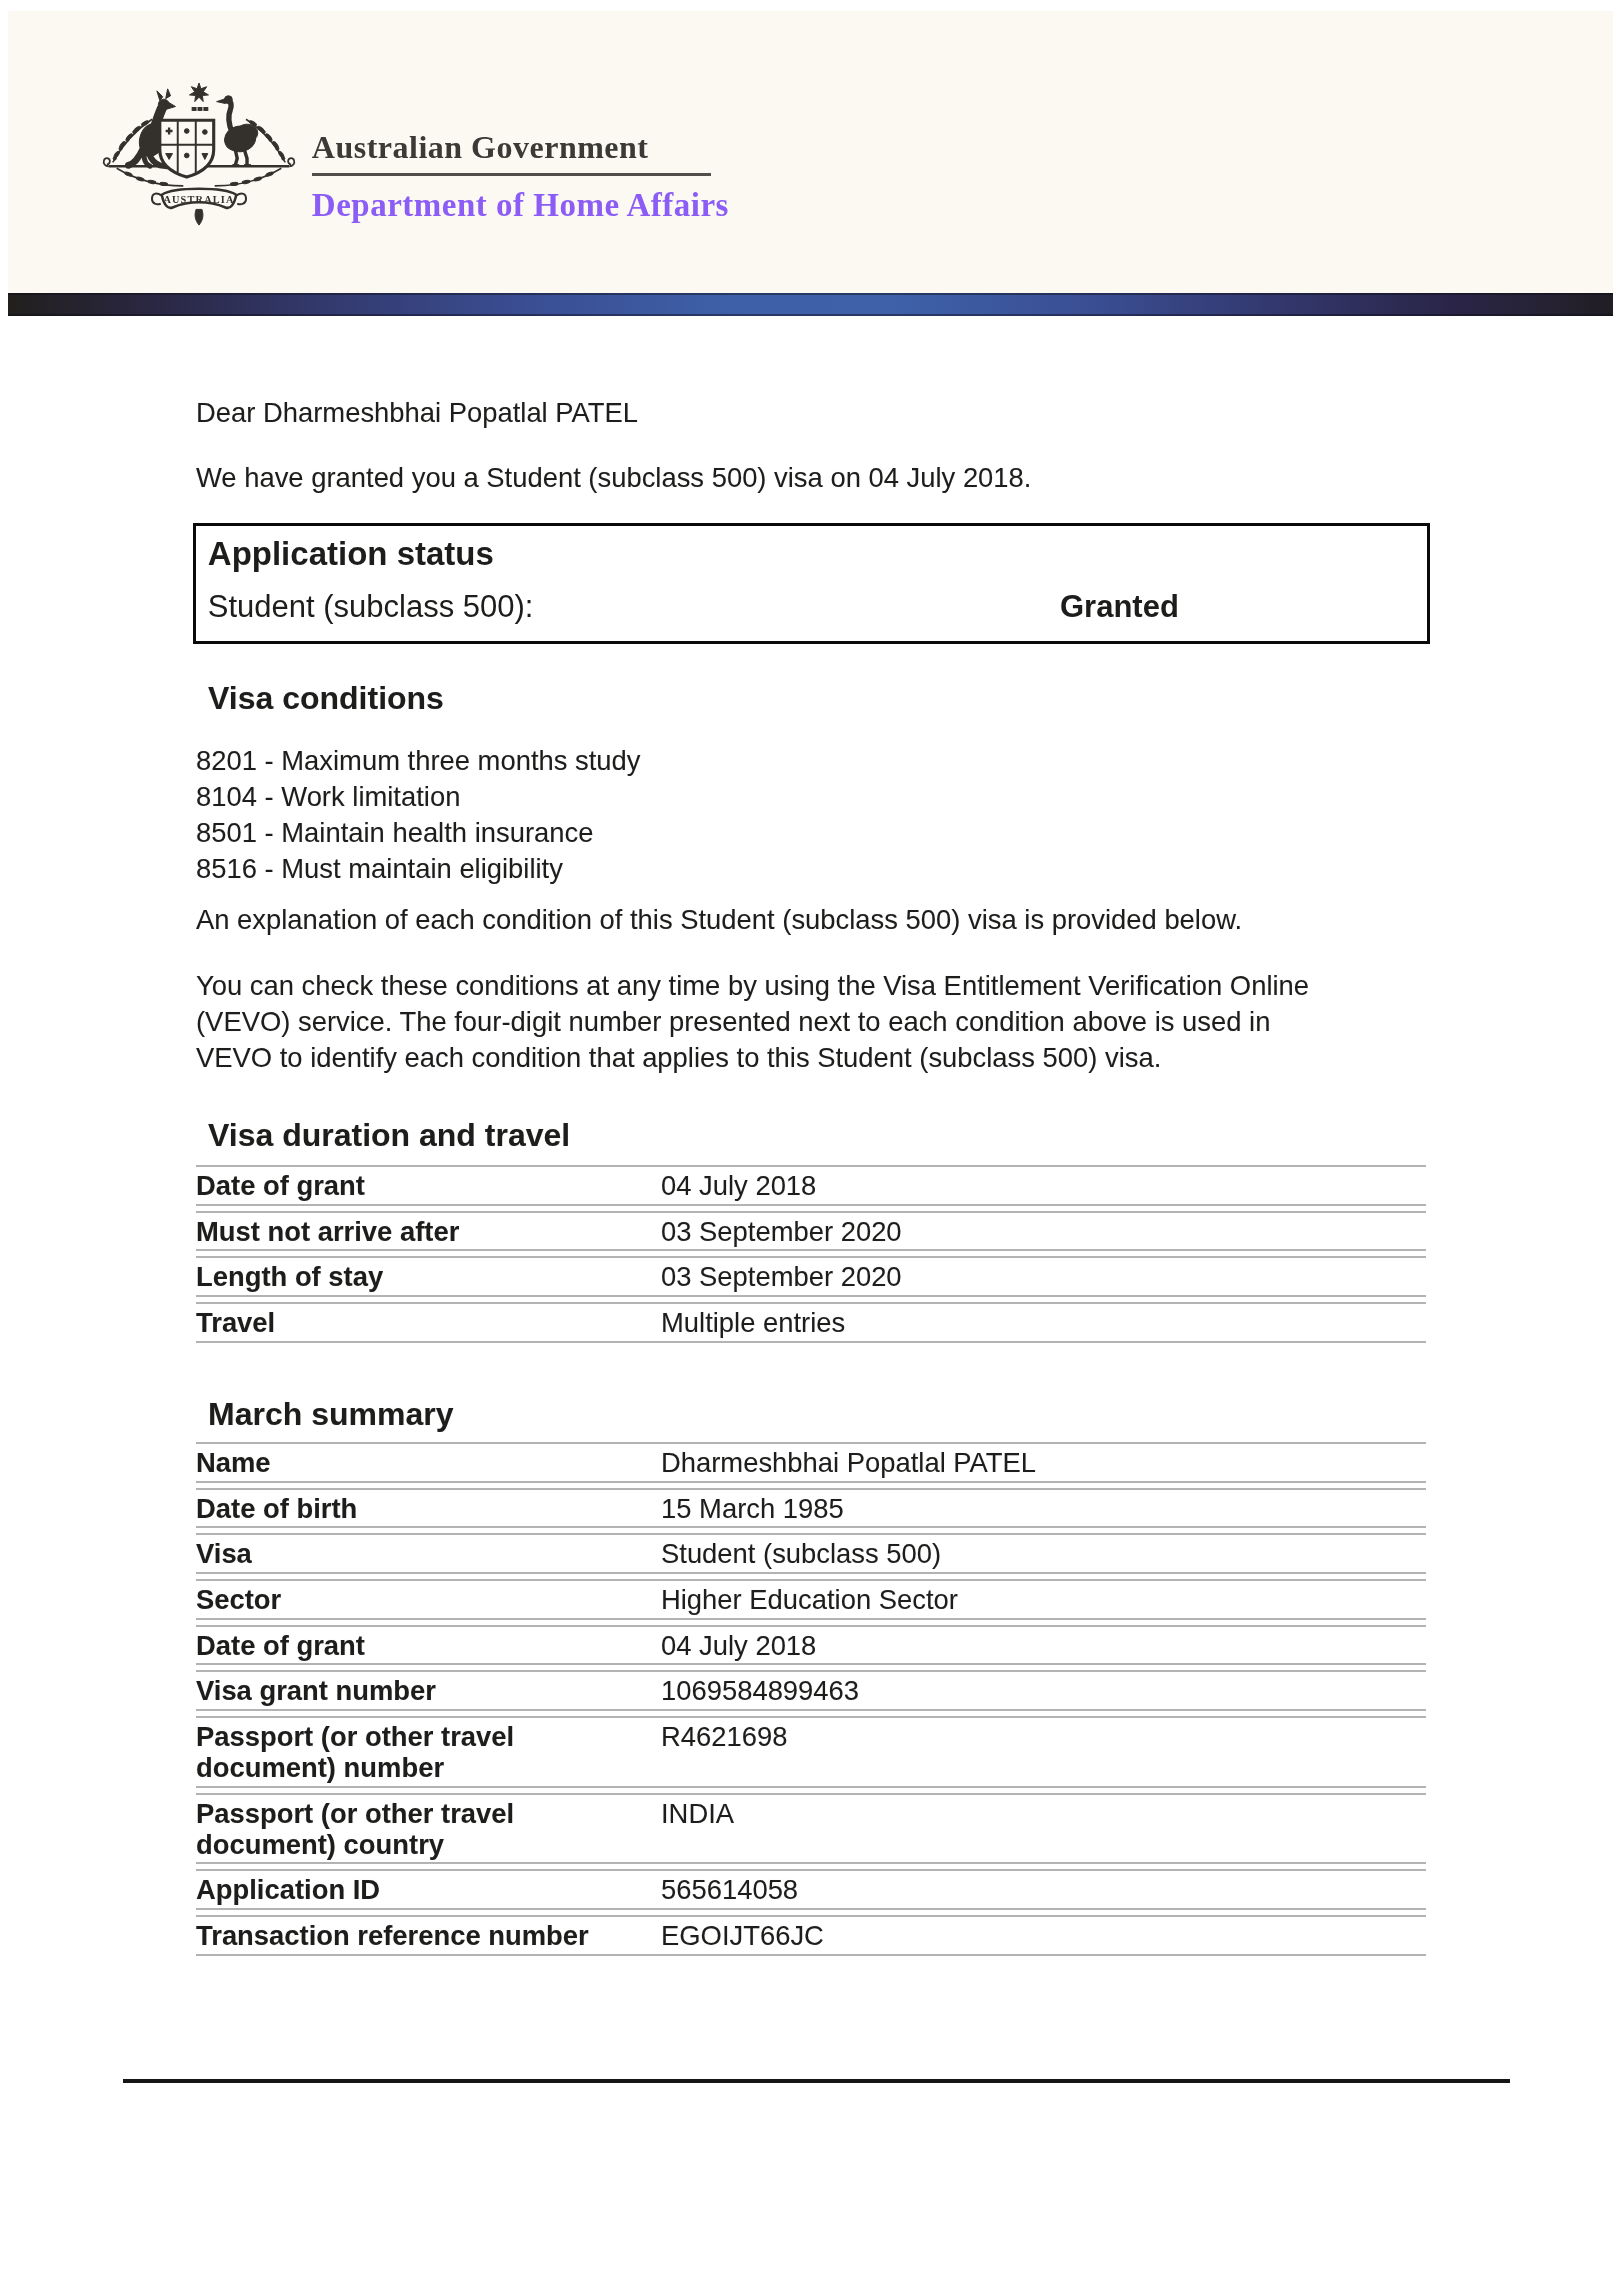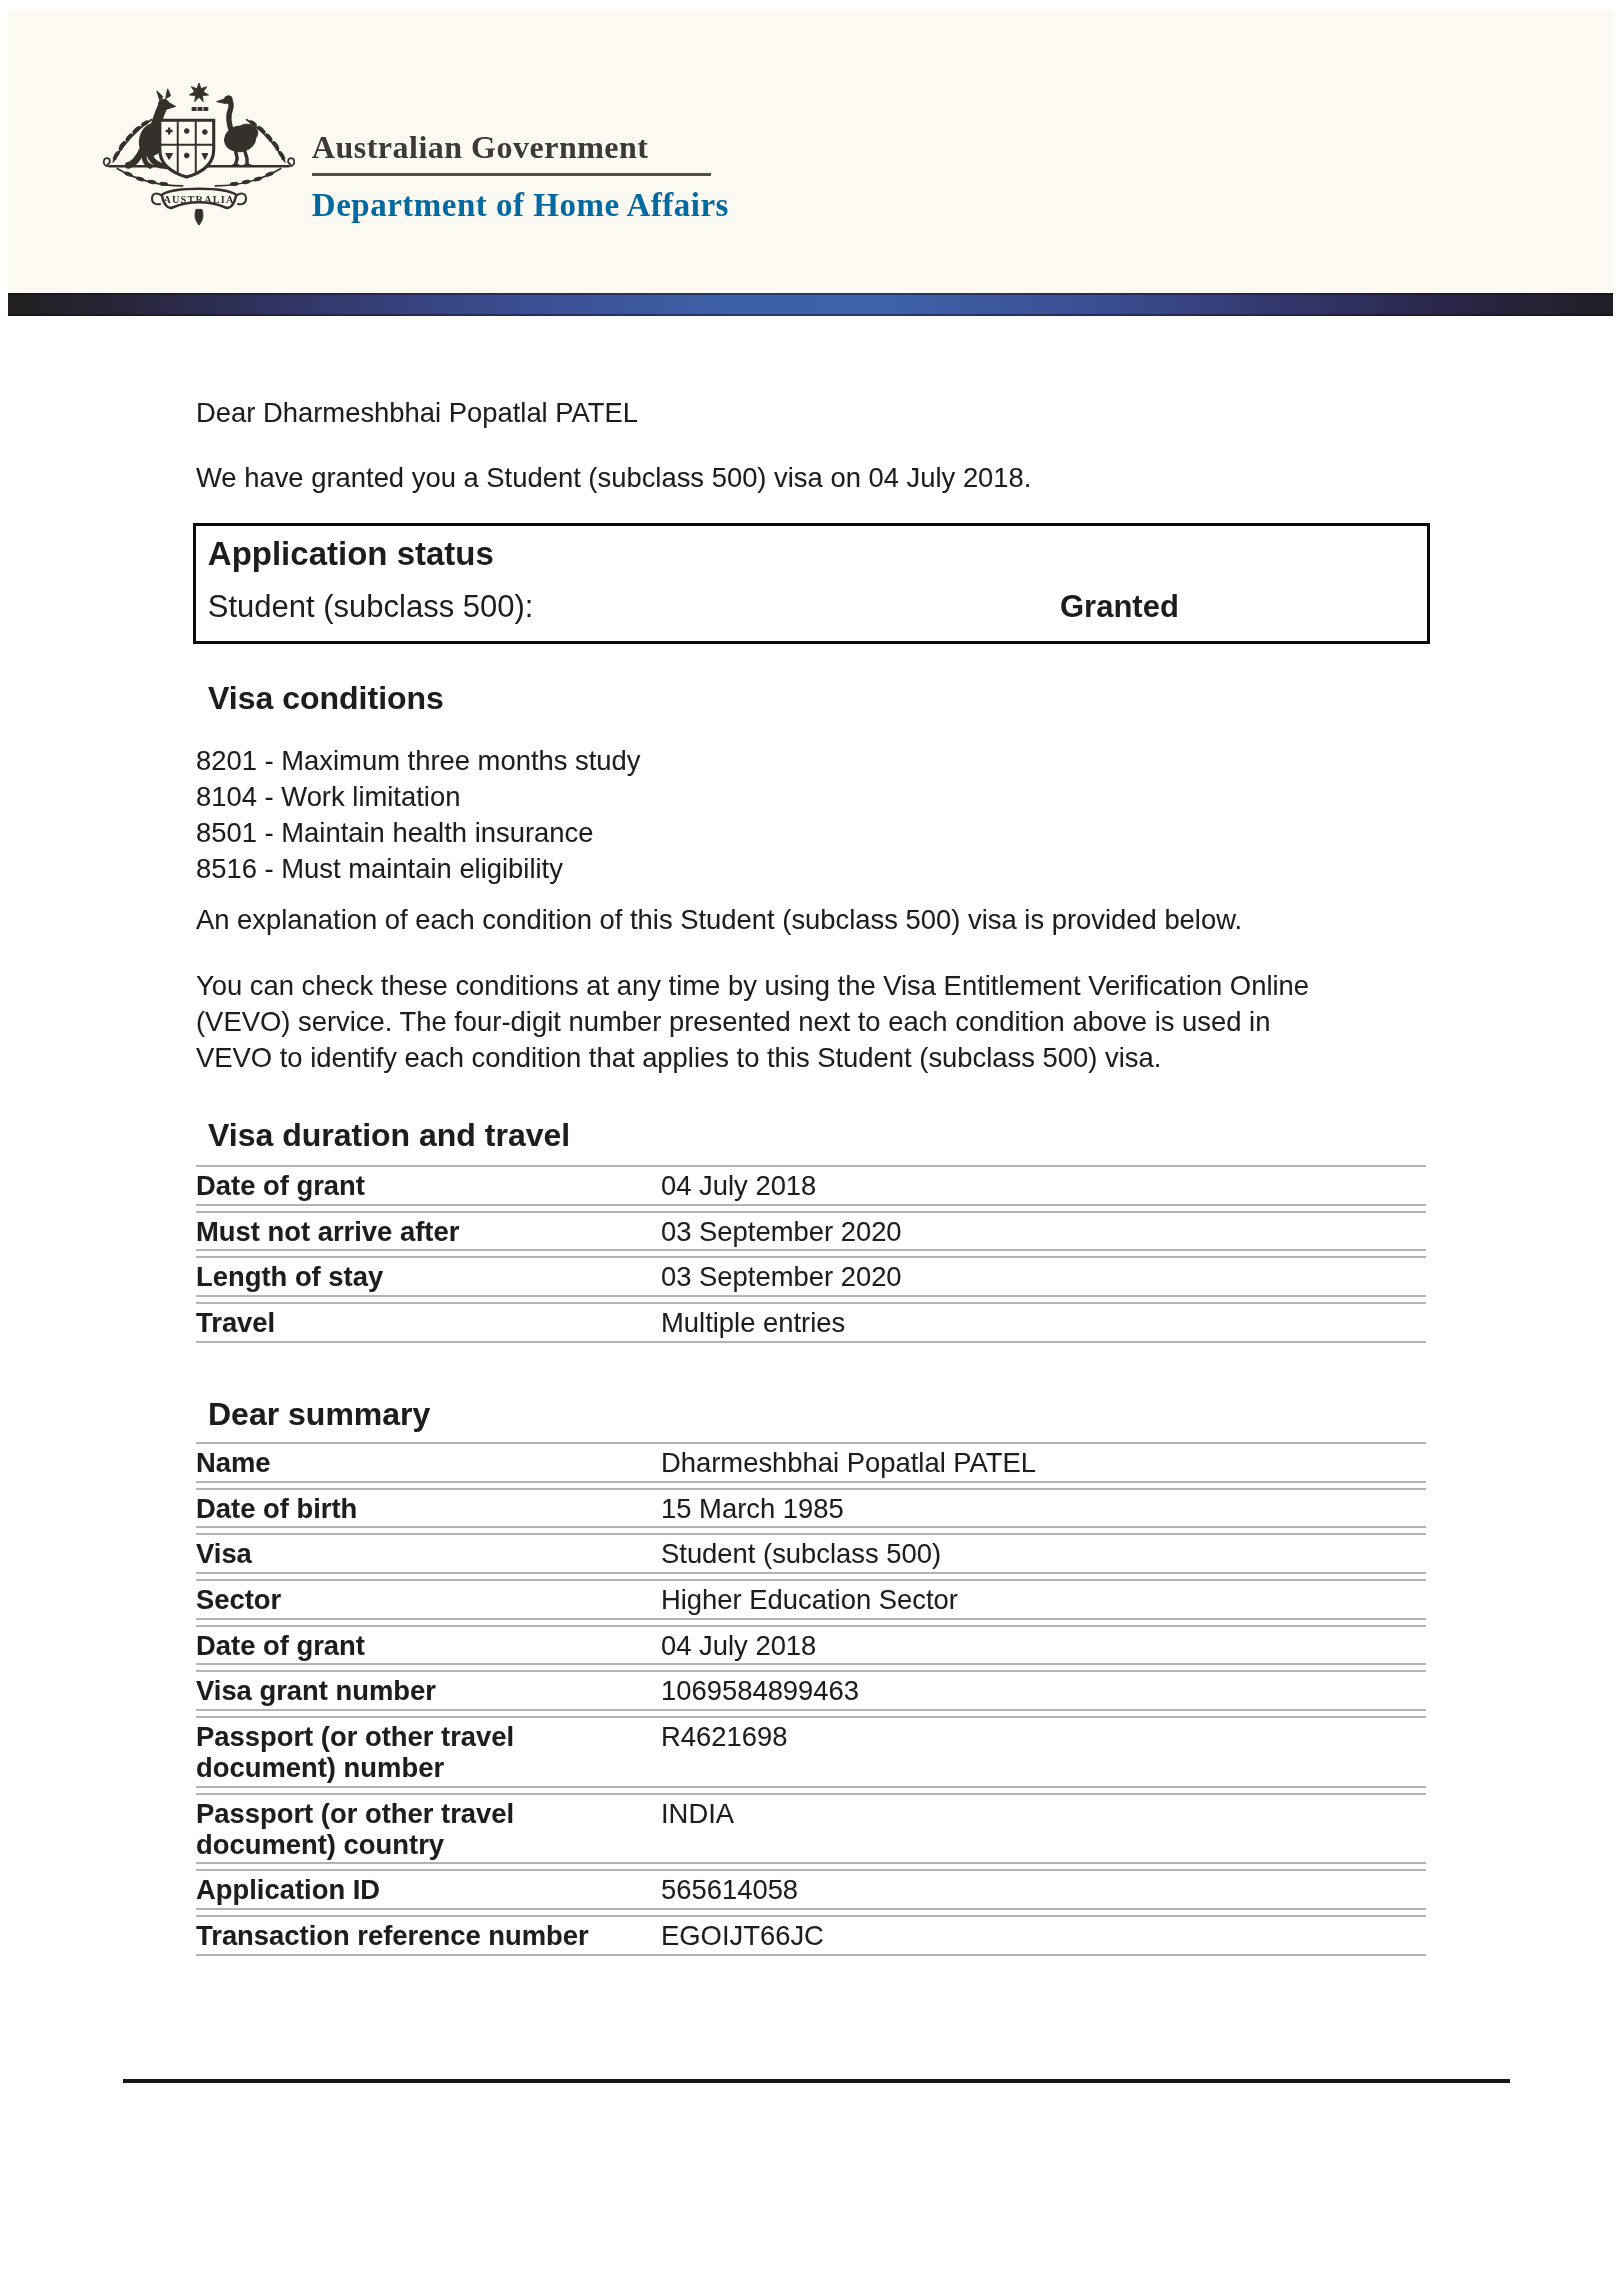--- a/index.html
+++ b/index.html
@@ -24,21 +24,21 @@
     position:absolute; left:304px; top:118px;
     font-family:"Liberation Serif","DejaVu Serif",serif;
     font-weight:bold; font-size:32px; color:#3b3a37;
     letter-spacing:0.5px;
     text-align:center;
   }
   .gov-rule { position:absolute; left:304px; top:162px; width:399px; height:2.9px; background:#504f4c; }
   .dept-name {
     position:absolute; left:304px; top:176px;
     font-family:"Liberation Serif","DejaVu Serif",serif;
-    font-weight:bold; font-size:33px; color:#0369a1;
+    font-weight:bold; font-size:33px; color:#8b5cf6;
     letter-spacing:0.5px;
   }
   
   .accent-bar {
     position:absolute; left:7.8px; top:293px; width:1605px; height:22.5px;
     background:linear-gradient(90deg,
       #221f1d 0%, #2a2742 9%, #333a6e 20%, #3a4d92 32%,
       #3e60a8 45%, #3e61a9 55%, #3a4d92 68%, #32366a 80%,
       #2a2547 90%, #262233 96%, #201d24 100%);
     box-shadow: inset 0 2px 0 rgba(12,12,20,0.45), inset 0 -2px 0 rgba(12,12,20,0.45);
@@ -230,21 +230,21 @@
     <div class="trow">
       <div class="tlabel">Length of stay</div>
       <div class="tvalue">03 September 2020</div>
     </div>
     <div class="trow">
       <div class="tlabel">Travel</div>
       <div class="tvalue">Multiple entries</div>
     </div>
   </div>
 
-  <h2 class="section-heading h-summary">Dear summary</h2>
+  <h2 class="section-heading h-summary">March summary</h2>
   <div class="kv-table t-summary">
     <div class="trow">
       <div class="tlabel">Name</div>
       <div class="tvalue">Dharmeshbhai Popatlal PATEL</div>
     </div>
     <div class="trow">
       <div class="tlabel">Date of birth</div>
       <div class="tvalue">15 March 1985</div>
     </div>
     <div class="trow">

